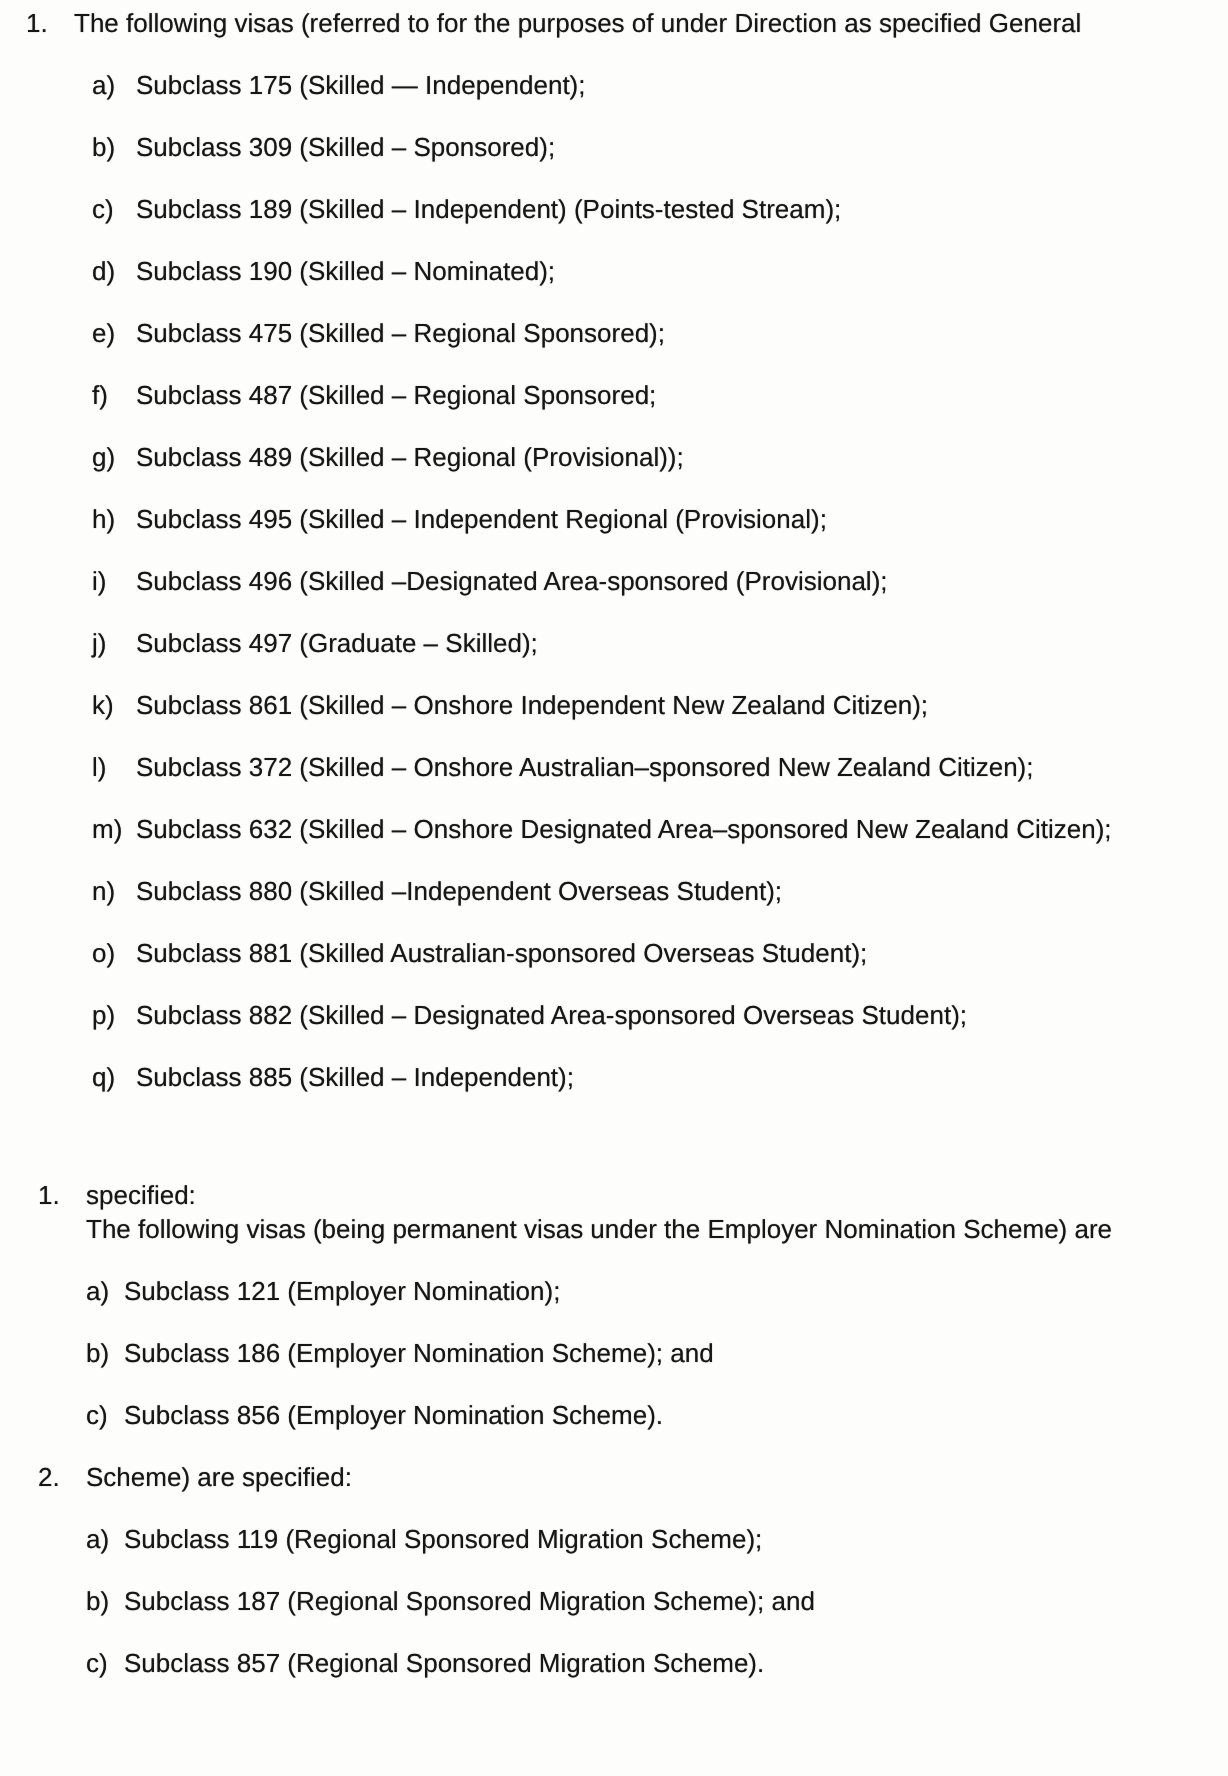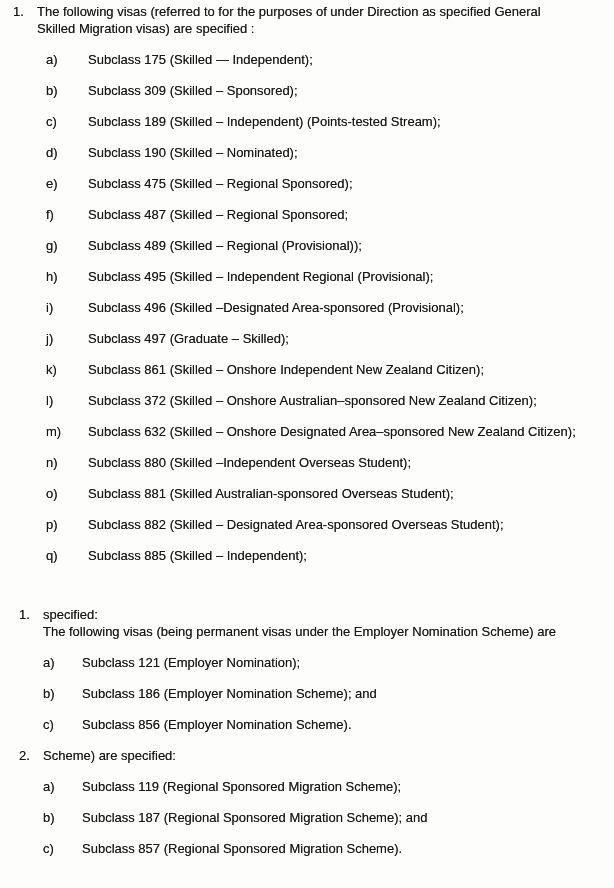--- a/index.html
+++ b/index.html
@@ -25,33 +25,32 @@
   .heading { display: flex; margin-bottom: 14px; }
   .secA .heading .num { margin-left: 13px; width: 24px; flex: 0 0 24px; }
   .secBC .heading .num { margin-left: 19px; width: 24px; flex: 0 0 24px; }
   .htext { flex: 1 1 auto; }
   .hl { display: block; }
   .item { display: flex; margin-bottom: 14px; }
   .secA .item { margin-left: 46px; }
   .secBC .item { margin-left: 43px; }
   .secA .item .letter { width: 22px; flex: 0 0 22px; }
   .secBC .item .letter { width: 19px; flex: 0 0 19px; }
-  .itext { flex: 1 1 auto; margin-left: 20px; }
+  .itext { flex: 1 1 auto; }
 </style>
 </head>
 <body>
 
 <div class="page">
 
   <section class="sec secA">
     <div class="heading">
       <span class="num">1.</span>
       <span class="htext">
         <span class="hl">The following visas (referred to for the purposes of under Direction as specified General</span>
-        <span class="hl">Skilled Migration visas) are specified :</span>
       </span>
     </div>
     <div class="item">
       <span class="letter">a)</span>
       <span class="itext">Subclass 175 (Skilled — Independent);</span>
     </div>
     <div class="item">
       <span class="letter">b)</span>
       <span class="itext">Subclass 309 (Skilled – Sponsored);</span>
     </div>

